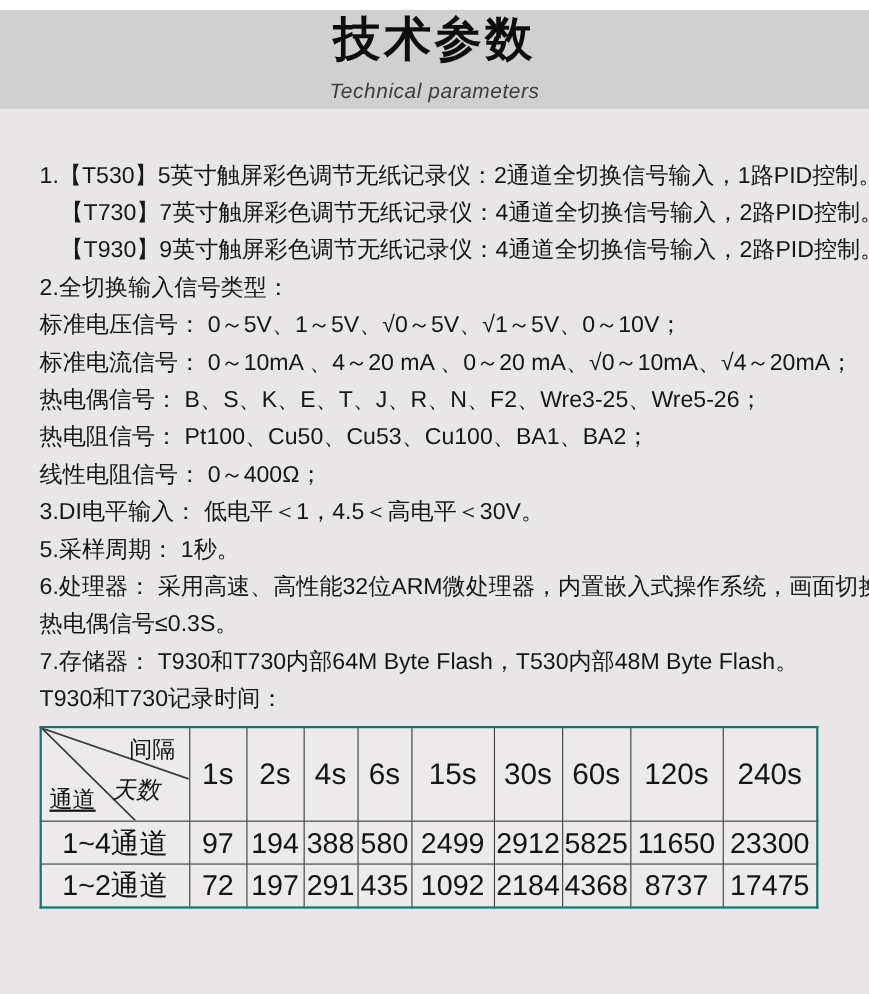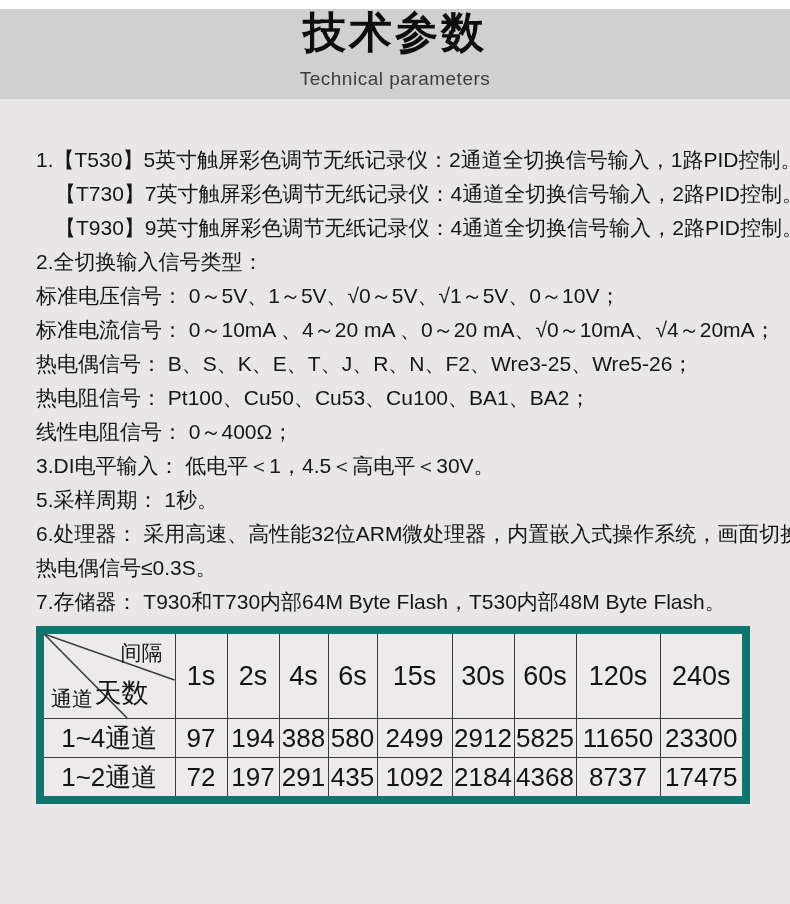--- a/index.html
+++ b/index.html
@@ -7,28 +7,28 @@
     width:790px;height:904px;
     background:#ffffff;
     font-family:"Liberation Sans","DejaVu Sans",sans-serif;
     color:#141414;
     overflow:hidden;
   }
   
   .top-strip{height:9px;background:#ffffff;}
   .title-band{
     height:90px;background:#d1d0d1;
-    display:flex;flex-direction:column;align-items:center;justify-content:flex-start;
+    display:flex;flex-direction:column;align-items:center;justify-content:center;
   }
   .page-title{
     font-size:43px;font-weight:bold;color:#0d0d0d;
     letter-spacing:3px;line-height:1.1;
   }
   .page-subtitle{
-    font-size:19px;color:#3d3d3d;margin-top:12px;letter-spacing:0.5px;
+    font-size:19px;color:#3d3d3d;margin-top:12px;letter-spacing:0.5px;font-style:italic;
   }
   
   .content{
     background:#e8e6e7;
     min-height:805px;
     box-sizing:border-box;
     padding:44px 30px 12px 36px;
   }
   .spec-line{
     font-size:21px;
@@ -37,37 +37,37 @@
     color:#161616;
   }
   .spec-line.indent{padding-left:19px;}
   
   table.rec{
     border-collapse:collapse;
     table-layout:fixed;
     width:706px;
     margin-top:7px;
     background:#eceaeb;
-    border:8px solid #0f766e;
+    border:2px solid #0f766e;
   }
   table.rec th,table.rec td{
     border:1.5px solid #3b3b3b;
     text-align:center;
     vertical-align:middle;
     padding:0;
     font-weight:normal;
   }
   tr.head th{height:84px;font-size:27px;}
   tr.data td{height:38px;font-size:26px;margin-top:18px;}
   td.rowlabel{font-size:23px;text-align:left;padding-left:10px;box-sizing:border-box;}
   th.corner{position:relative;padding:0;}
   th.corner svg{position:absolute;left:0;top:0;width:100%;height:100%;}
   th.corner .c-tr{position:absolute;top:5px;right:12px;font-size:21px;}
-  th.corner .c-mid{position:absolute;top:41px;right:26px;font-size:27px;}
-  th.corner .c-bl{position:absolute;bottom:5px;left:7px;font-size:21px;}
+  th.corner .c-mid{position:absolute;top:41px;right:26px;font-size:22px;font-style:italic;}
+  th.corner .c-bl{position:absolute;bottom:5px;left:7px;font-size:21px;text-decoration:underline;}
 </style>
 </head>
 <body>
 
 <div class="top-strip"></div>
 
 <div class="title-band">
   <div class="page-title">技术参数</div>
   <div class="page-subtitle">Technical parameters</div>
 </div>
@@ -80,20 +80,21 @@
   <div class="spec-line">标准电压信号： 0～5V、1～5V、√0～5V、√1～5V、0～10V；</div>
   <div class="spec-line">标准电流信号： 0～10mA 、4～20 mA 、0～20 mA、√0～10mA、√4～20mA；</div>
   <div class="spec-line">热电偶信号： B、S、K、E、T、J、R、N、F2、Wre3-25、Wre5-26；</div>
   <div class="spec-line">热电阻信号： Pt100、Cu50、Cu53、Cu100、BA1、BA2；</div>
   <div class="spec-line">线性电阻信号： 0～400Ω；</div>
   <div class="spec-line">3.DI电平输入： 低电平＜1，4.5＜高电平＜30V。</div>
   <div class="spec-line">5.采样周期： 1秒。</div>
   <div class="spec-line">6.处理器： 采用高速、高性能32位ARM微处理器，内置嵌入式操作系统，画面切换</div>
   <div class="spec-line">热电偶信号≤0.3S。</div>
   <div class="spec-line">7.存储器： T930和T730内部64M Byte Flash，T530内部48M Byte Flash。</div>
+  <div class="spec-line">T930和T730记录时间：</div>
 
   <table class="rec">
     <colgroup>
       <col style="width:135px">
         <col style="width:52px">
         <col style="width:52px">
       <col style="width:49px">
         <col style="width:49px">
         <col style="width:75px">
       <col style="width:62px">

